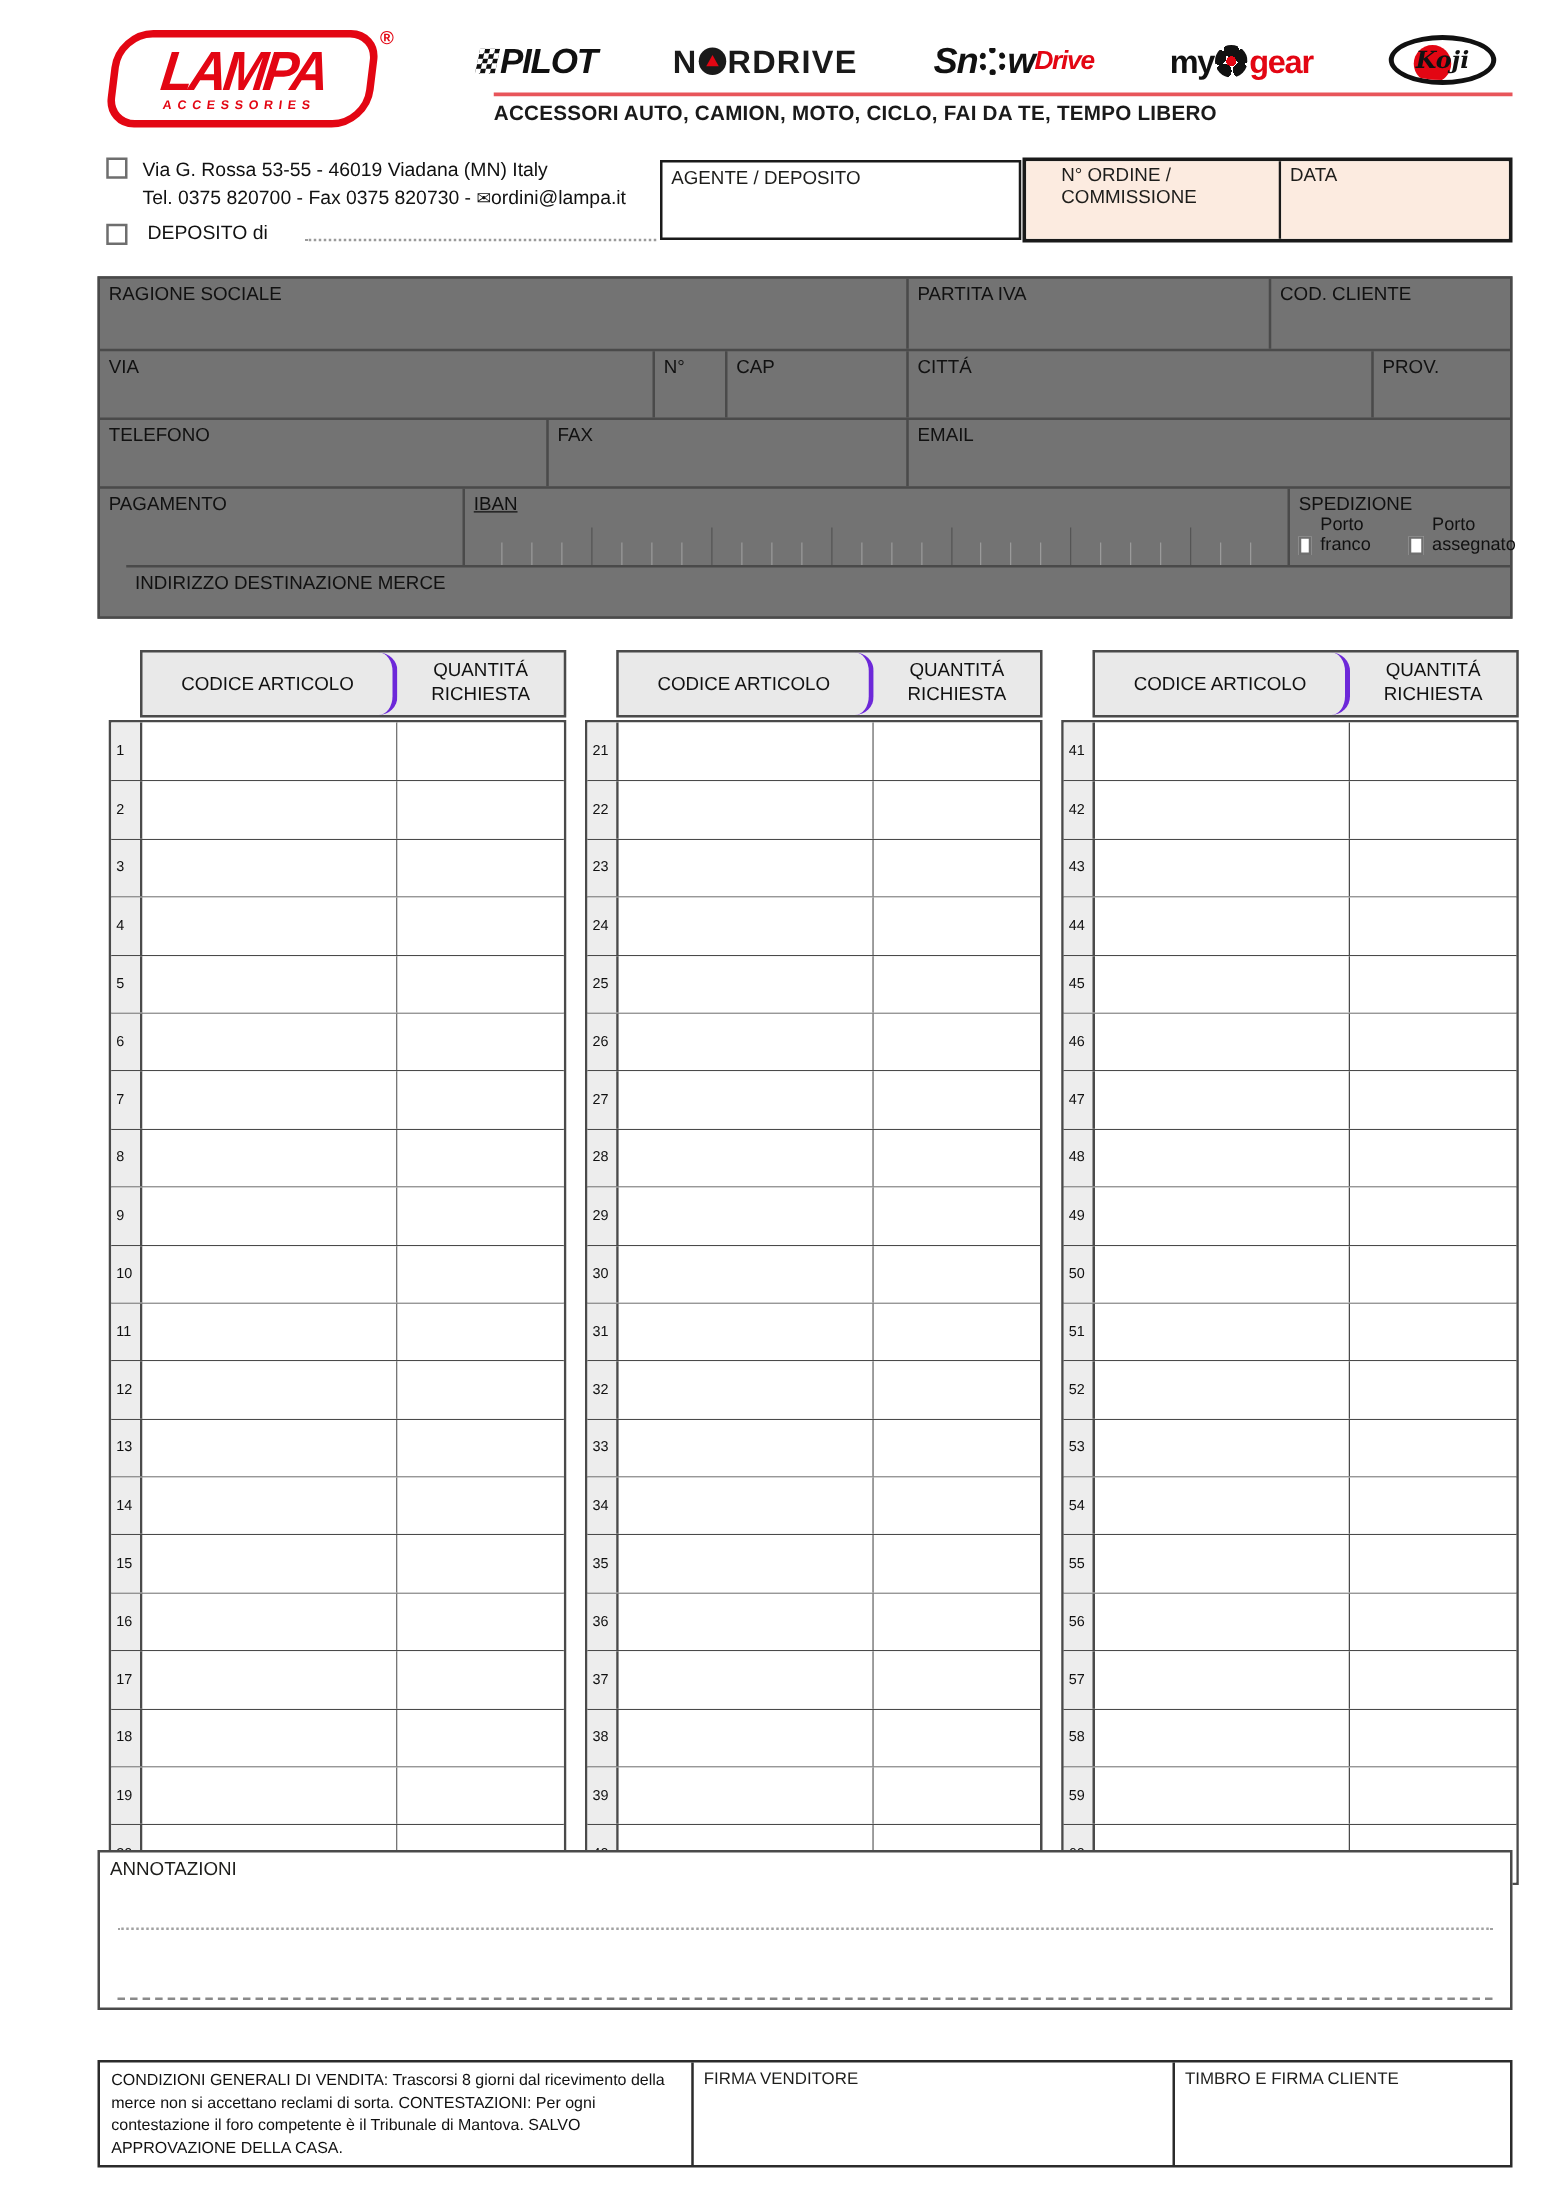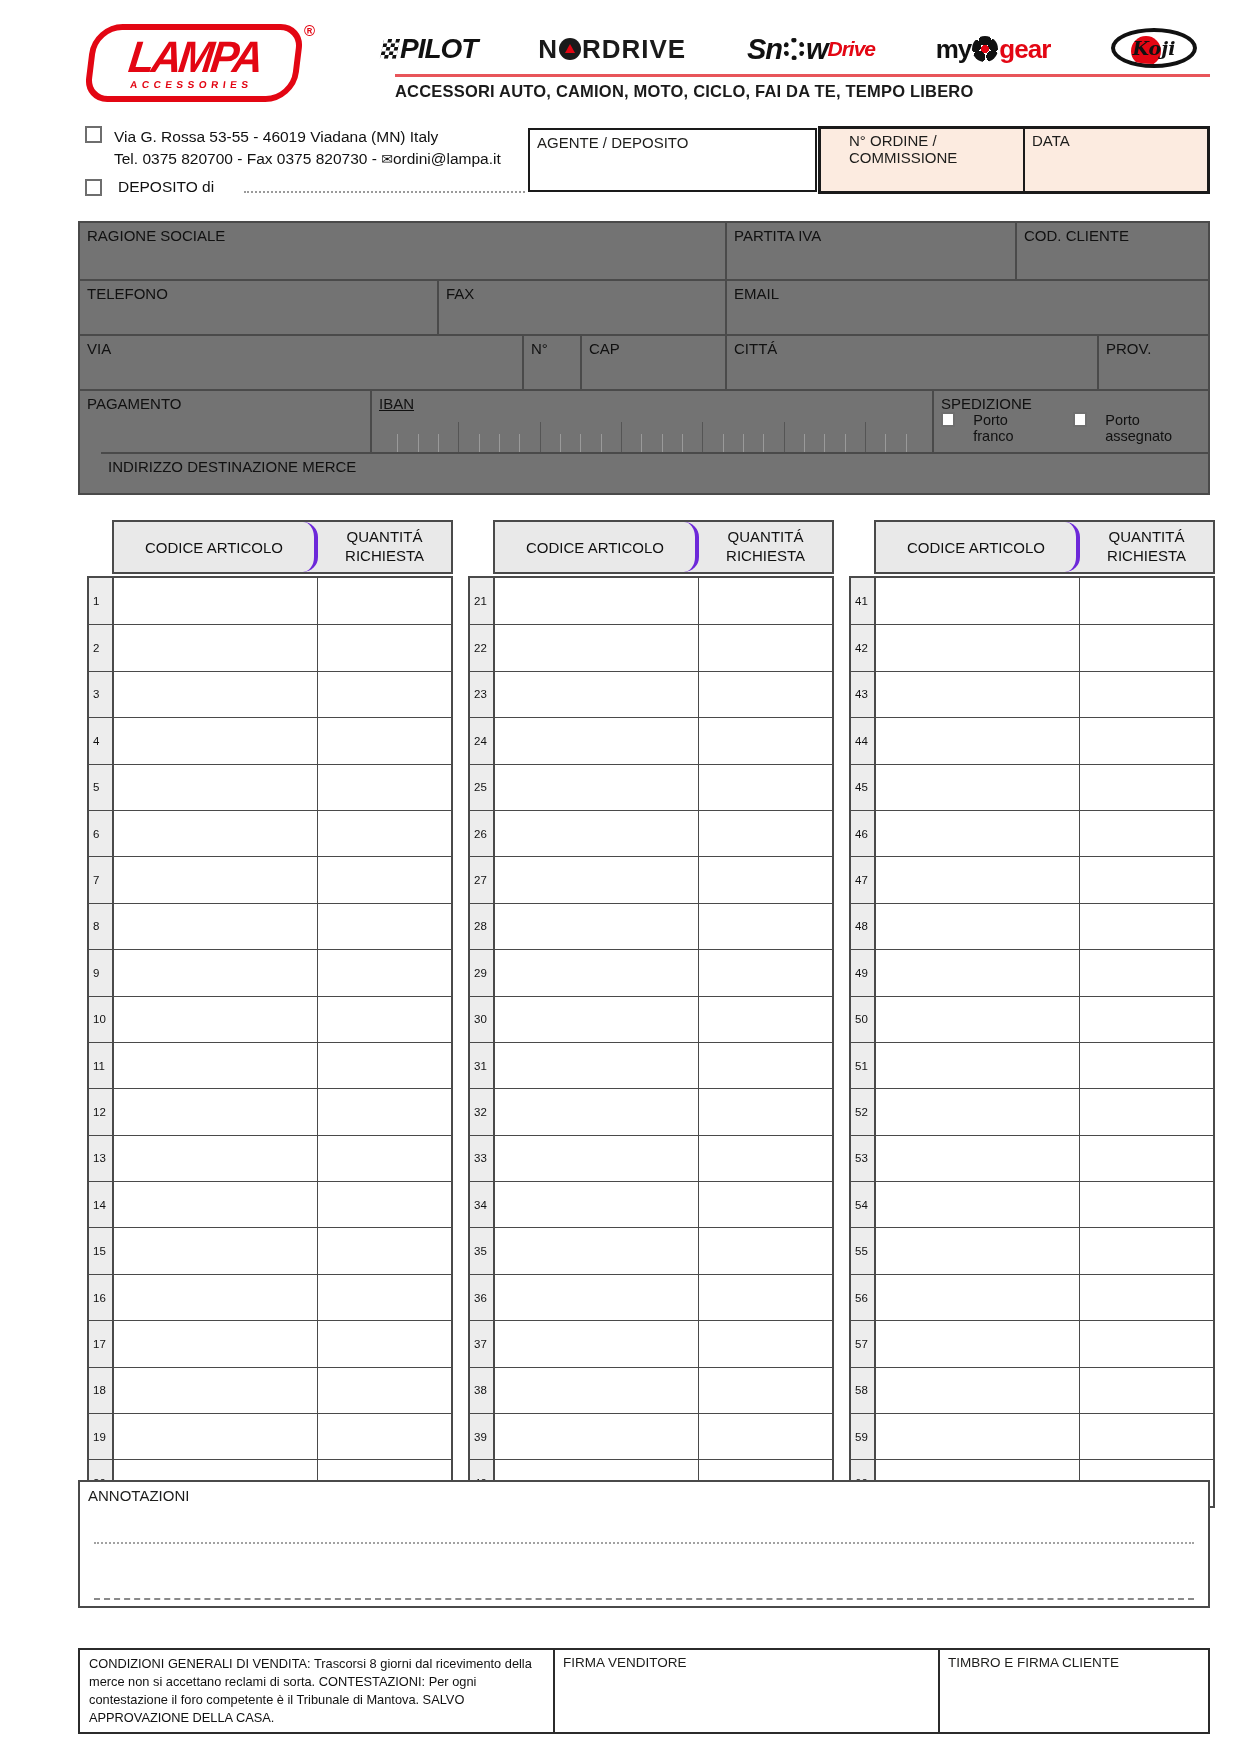--- a/index.html
+++ b/index.html
@@ -72,27 +72,27 @@
   
   .client-grid { position:absolute; left:78px; top:221px; width:1132px; border:2px solid #4a4a4a; background:#737373; }
   .cg-row { display:flex; border-top:2px solid #4a4a4a; }
   .cg-row:first-child { border-top:none; }
   .cg-cell { padding:4px 7px; font-size:15px; color:#111; border-left:2px solid #4a4a4a; position:relative; }
   .cg-cell:first-child { border-left:none; }
   .h58 { height:56px; } .h57 { height:55px; } .h64 { height:63px; } .h55 { height:41px;margin-left:21px; }
   .w-rag { width:645px; } .w-piva { width:290px; } .w-cod { flex:1; }
   .w-via { width:442px; } .w-n { width:58px; } .w-cap { width:145px; } .w-citta { width:372px; } .w-prov { flex:1; }
   .w-tel { width:357px; } .w-fax { width:288px; } .w-email { flex:1; }
-  .w-pag { width:290px; } .w-iban { width:562px;text-decoration:underline; } .w-sped { flex:1; }
+  .w-pag { width:290px; } .w-iban { width:660px;text-decoration:underline; } .w-sped { flex:1; }
   .iban-cells { position:absolute; left:6px; right:6px; bottom:0; height:30px; display:flex; }
   .iban-cell { flex:1; border-left:1px solid #9a9a9a; height:18px; align-self:flex-end; }
   .iban-cell.tall { border-left:1.5px solid #555; height:30px; }
   .iban-cell:first-child { border-left:none; }
   .sped-opts { position:absolute; left:7px; right:4px; bottom:8px; display:flex; gap:26px; align-items:center; }
-  .sped-opt { display:flex; align-items:flex-start; gap:18px; font-size:14.5px; }
+  .sped-opt { display:flex; align-items:flex-end; gap:7px; font-size:14.5px; }
   .checkbox.sm { width:15px; height:15px; border-width:2px; }
 
   
   .otables { position:absolute; left:0; top:520px; width:1240px; height:990px; }
   .ogroup { position:absolute; width:366px; top:0; }
   .g0 { left:87px; } .g1 { left:468px; } .g2 { left:849px; }
   .ohead { margin-left:25px; display:flex; height:54px; border:2px solid #4a4a4a; background:#e9e9e9; }
   .ohead-cod { width:204px; border-right:4px solid #6d28d9; display:flex; align-items:center; justify-content:center;
     font-size:15px; color:#111;border-radius:15px; }
   .ohead-qty { flex:1; display:flex; flex-direction:column; align-items:center; justify-content:center;
@@ -189,30 +189,30 @@
     </div>
   </div>
 
   <div class="client-grid">
     <div class="cg-row h58">
       <div class="cg-cell w-rag"><span>RAGIONE SOCIALE</span></div>
       <div class="cg-cell w-piva"><span>PARTITA IVA</span></div>
       <div class="cg-cell w-cod"><span>COD. CLIENTE</span></div>
     </div>
     <div class="cg-row h57">
-      <div class="cg-cell w-tel"><span>TELEFONO</span></div>
-      <div class="cg-cell w-fax"><span>FAX</span></div>
-      <div class="cg-cell w-email"><span>EMAIL</span></div>
-    </div>
-    <div class="cg-row h57">
       <div class="cg-cell w-via"><span>VIA</span></div>
       <div class="cg-cell w-n"><span>N°</span></div>
       <div class="cg-cell w-cap"><span>CAP</span></div>
       <div class="cg-cell w-citta"><span>CITTÁ</span></div>
       <div class="cg-cell w-prov"><span>PROV.</span></div>
+    </div>
+    <div class="cg-row h57">
+      <div class="cg-cell w-tel"><span>TELEFONO</span></div>
+      <div class="cg-cell w-fax"><span>FAX</span></div>
+      <div class="cg-cell w-email"><span>EMAIL</span></div>
     </div>
     <div class="cg-row h64">
       <div class="cg-cell w-pag"><span>PAGAMENTO</span></div>
       <div class="cg-cell w-iban">
         <span>IBAN</span>
         <div class="iban-cells">
             <span class="iban-cell"></span>
             <span class="iban-cell"></span>
             <span class="iban-cell"></span>
             <span class="iban-cell"></span>

